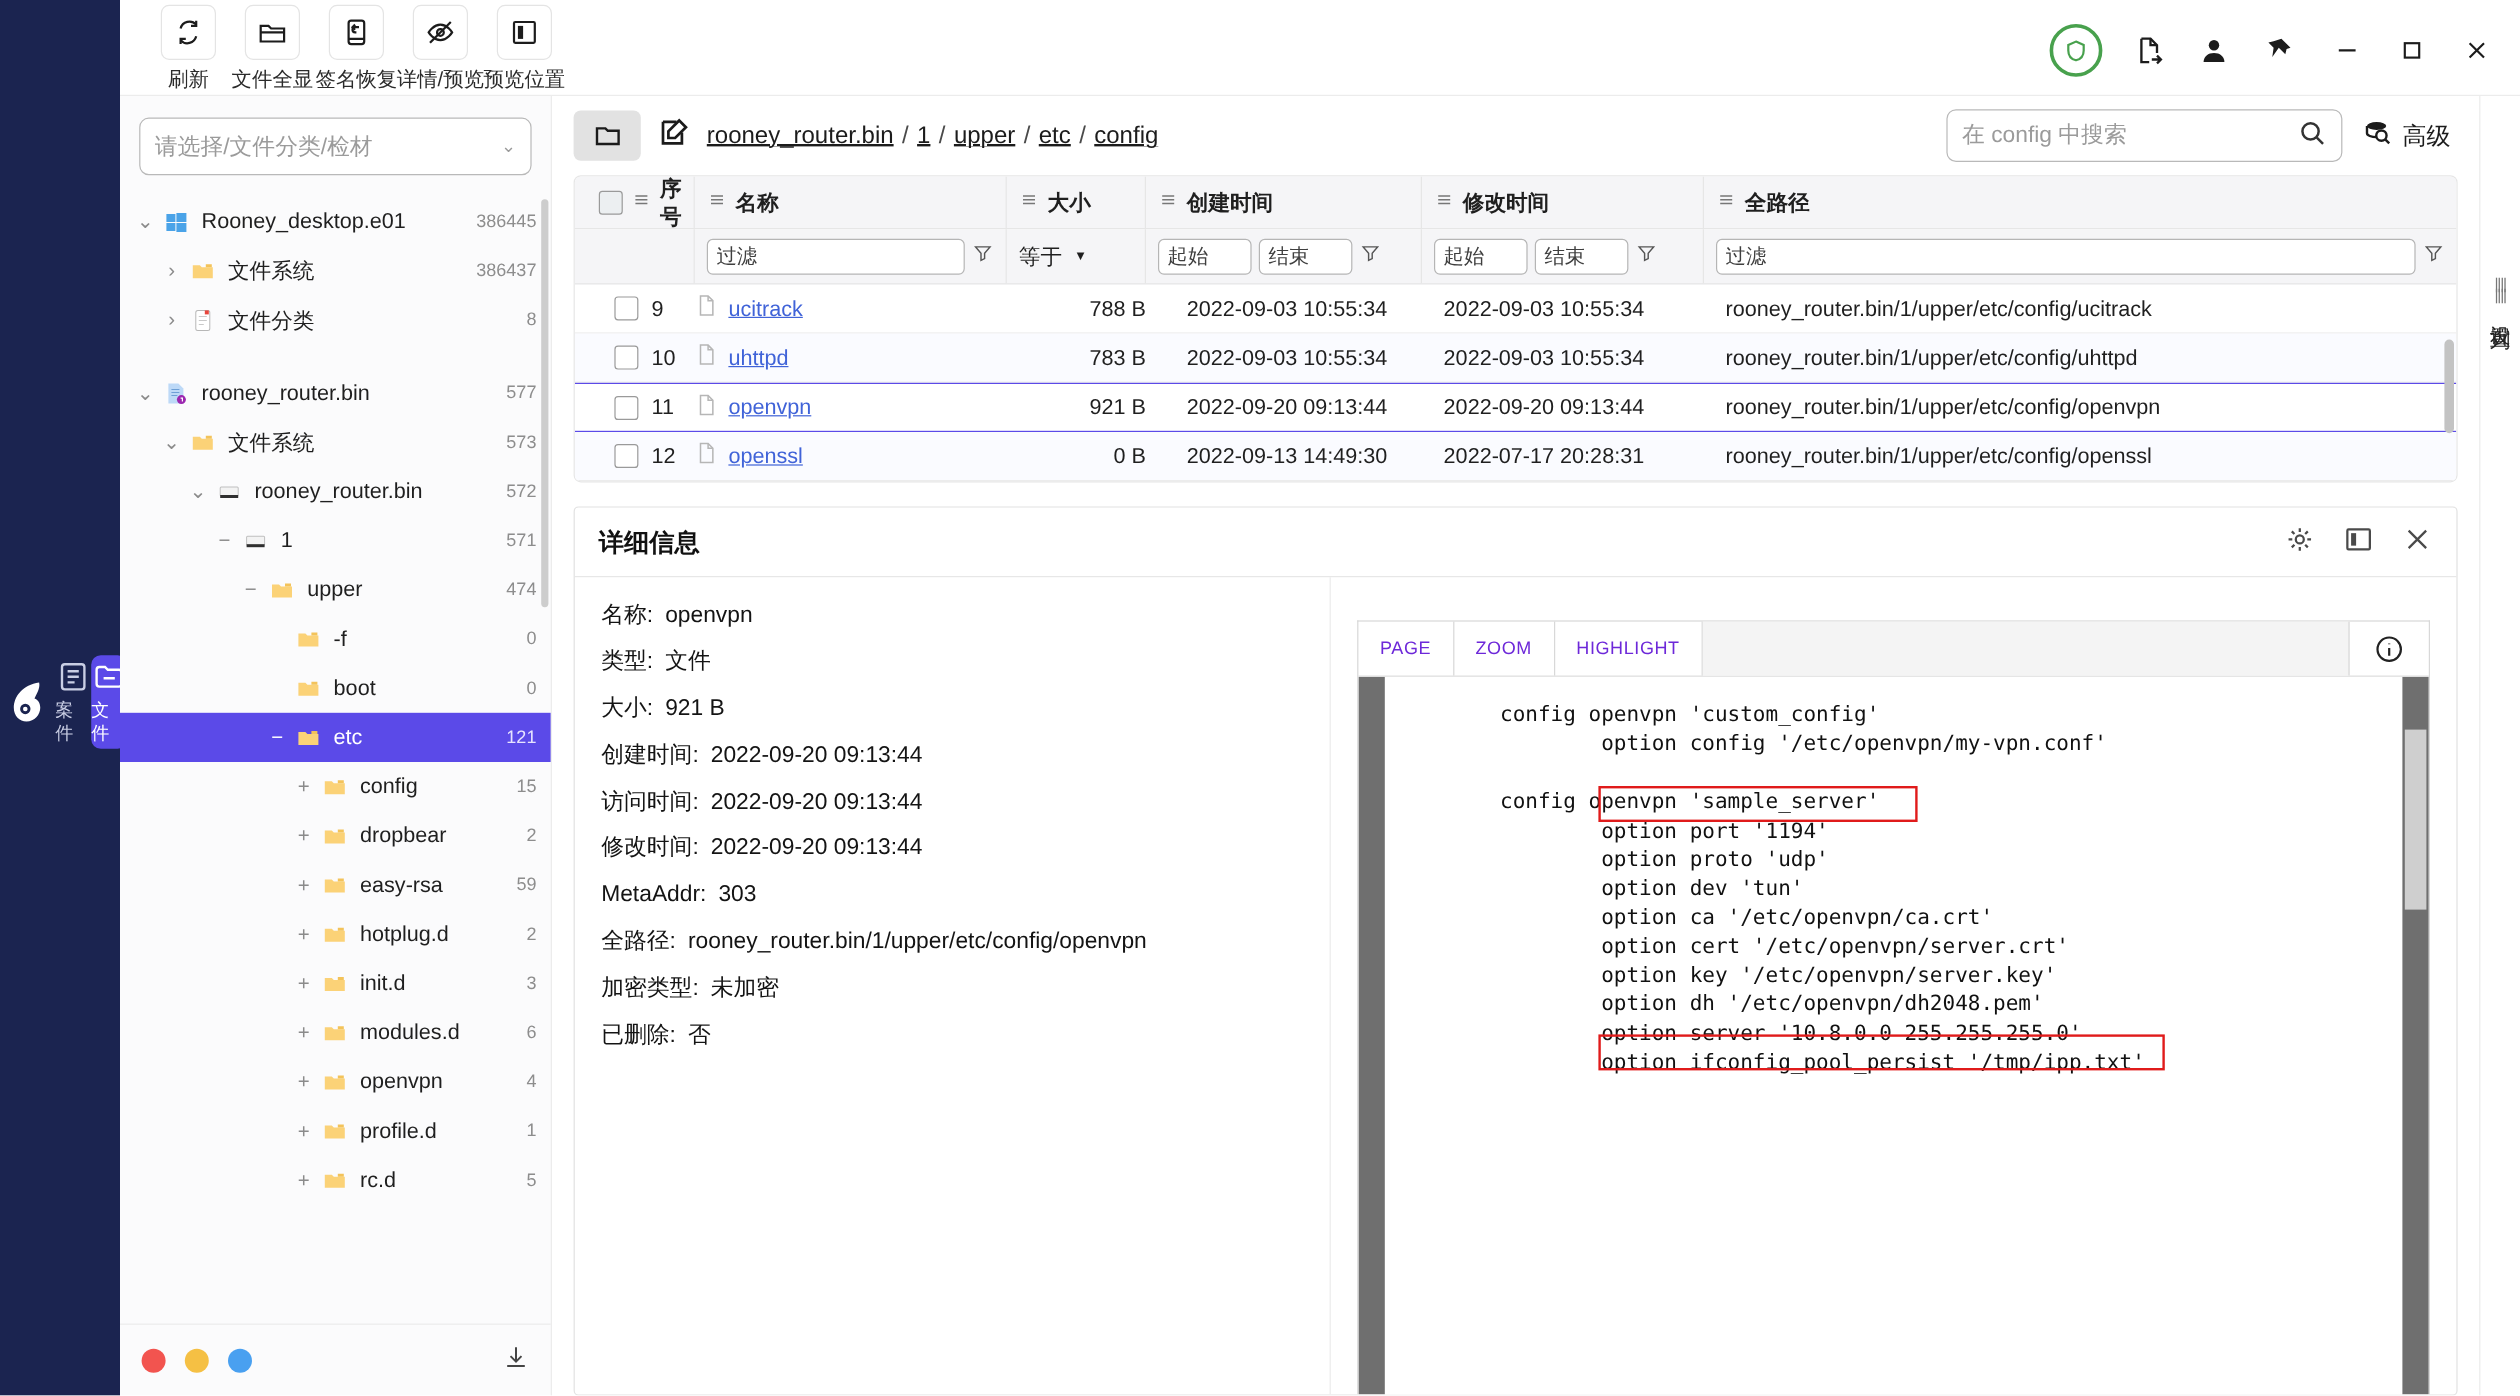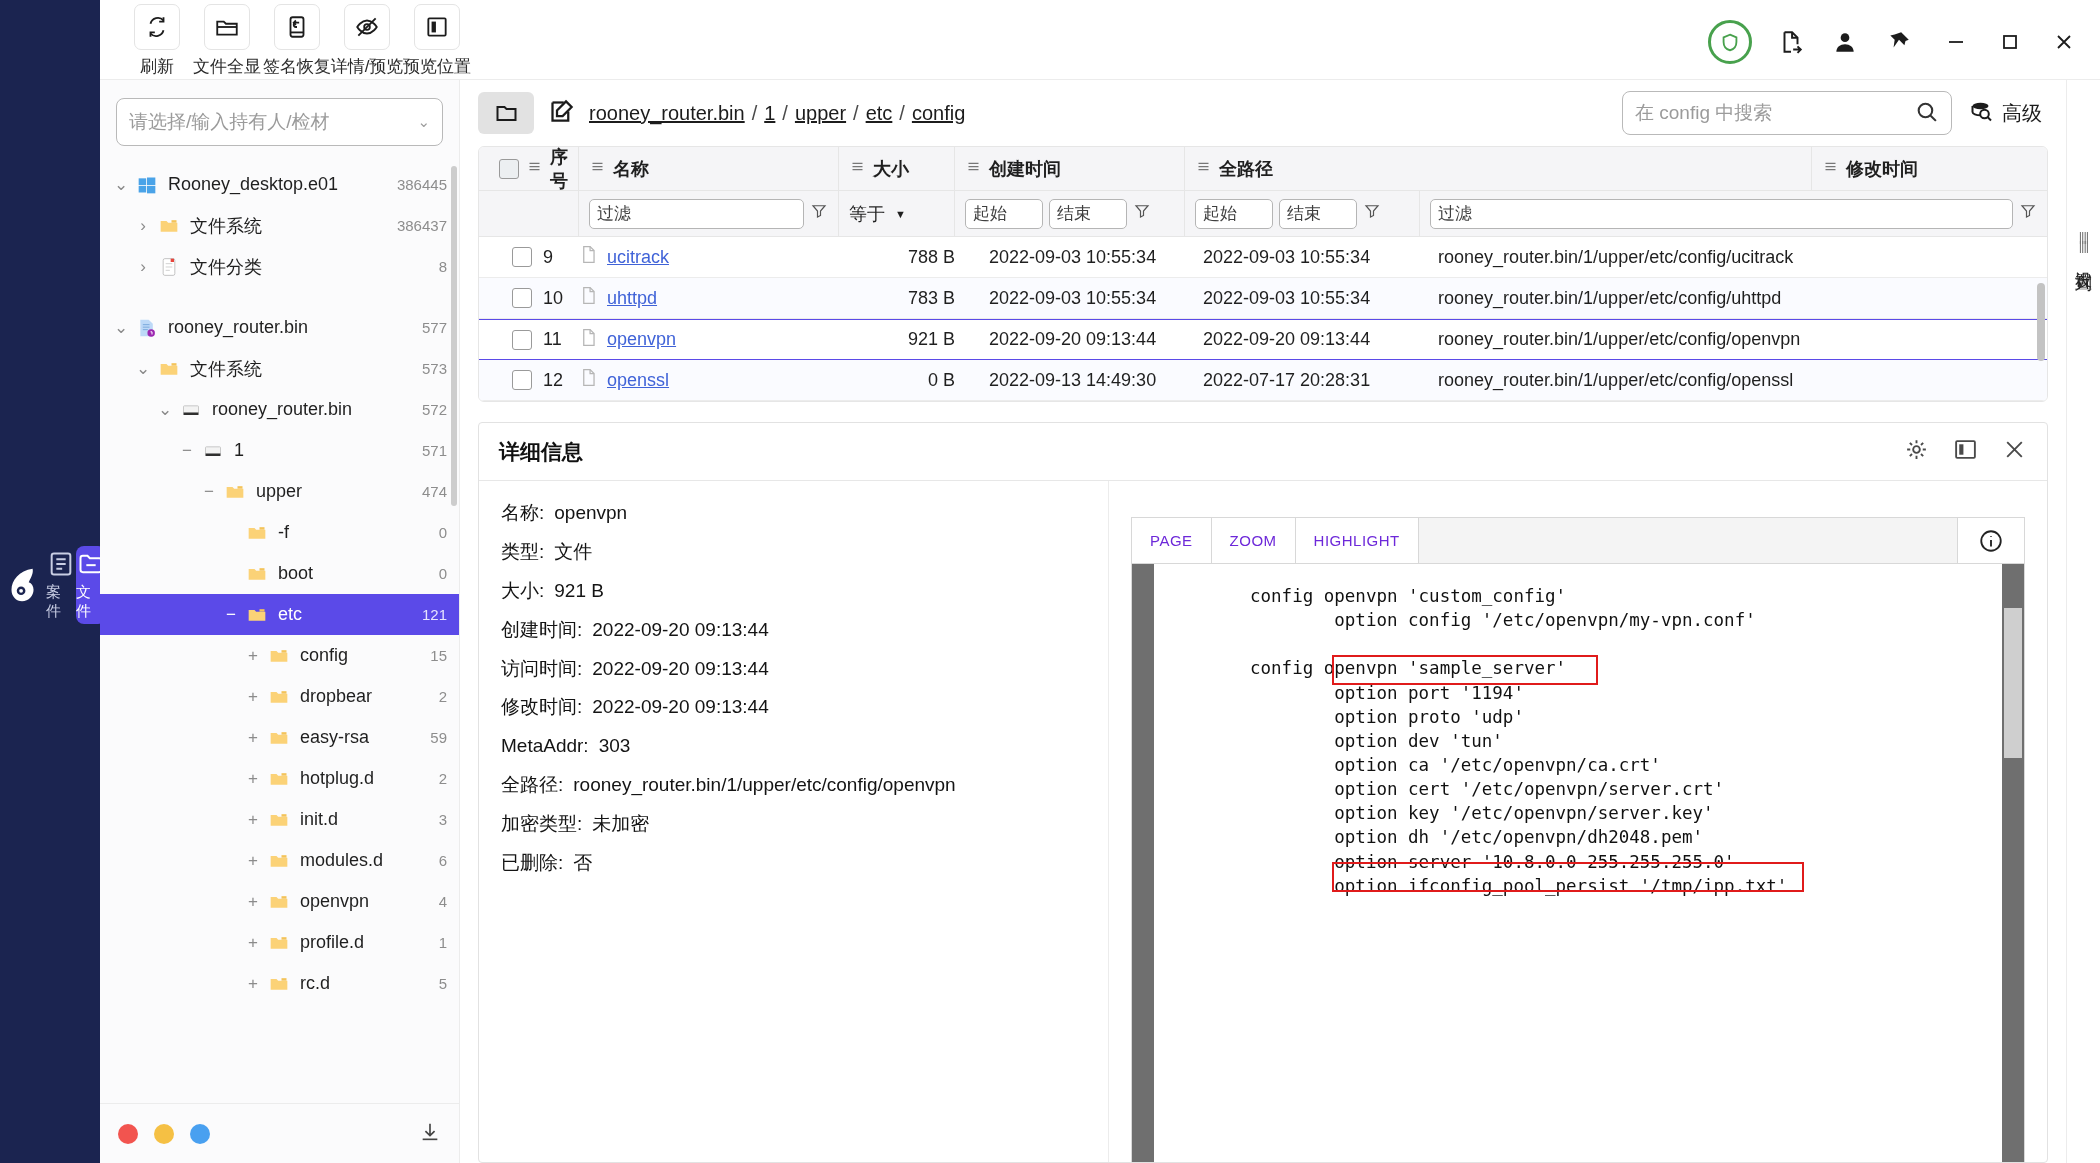--- a/index.html
+++ b/index.html
@@ -396,21 +396,21 @@
             </svg>
           </div>
       </div>
     </div>
   </div>
 
   <div class="body">
 
     <div class="tree-pane">
       <div class="holder-sel">
-        <span class="ph">请选择/输入持有人/检材</span>
+        <span class="ph">请选择/文件分类/检材</span>
         <span class="chev">⌄</span>
       </div>
       <div class="tree" id="tree">
         <div class="tree-scroll"></div>
       <div class="tnode" style="padding-left: 8px;">
             <span class="tw">⌄</span>
             <span class="tico">
               <svg viewBox="0 0 24 24">
                 <rect x="2" y="4" width="9" height="8" fill="#4aa3e8"></rect>
                 <rect x="12" y="3" width="10" height="9" fill="#4aa3e8"></rect>
@@ -711,31 +711,31 @@
                   <path d="M4 7h16M4 12h16M4 17h16"></path>
                 </svg></span>
             <span>大小</span>
           </div>
           <div class="th" style="width:230px;flex:0 0 230px;">
             <span class="gi"><svg viewBox="0 0 24 24" fill="none" stroke-width="2">
                   <path d="M4 7h16M4 12h16M4 17h16"></path>
                 </svg></span>
             <span>创建时间</span>
           </div>
+          <div class="th" style="width:235px;flex:0 0 235px;">
+            <span class="gi"><svg viewBox="0 0 24 24" fill="none" stroke-width="2">
+                  <path d="M4 7h16M4 12h16M4 17h16"></path>
+                </svg></span>
+            <span>修改时间</span>
+          </div>
           <div class="th" style="flex:1;">
             <span class="gi"><svg viewBox="0 0 24 24" fill="none" stroke-width="2">
                   <path d="M4 7h16M4 12h16M4 17h16"></path>
                 </svg></span>
             <span>全路径</span>
-          </div>
-          <div class="th" style="width:235px;flex:0 0 235px;">
-            <span class="gi"><svg viewBox="0 0 24 24" fill="none" stroke-width="2">
-                  <path d="M4 7h16M4 12h16M4 17h16"></path>
-                </svg></span>
-            <span>修改时间</span>
           </div>
         </div>
 
         <div class="filterrow">
           <div class="fcell" style="width:100px;flex:0 0 100px;"></div>
           <div class="fcell" style="width:260px;flex:0 0 260px;">
             <div class="finput" style="flex:1;">过滤</div>
             <span class="fnl"><svg viewBox="0 0 24 24">
                   <path d="M4 5h16l-6 7v6l-4 2v-8z"></path>
                 </svg></span>

